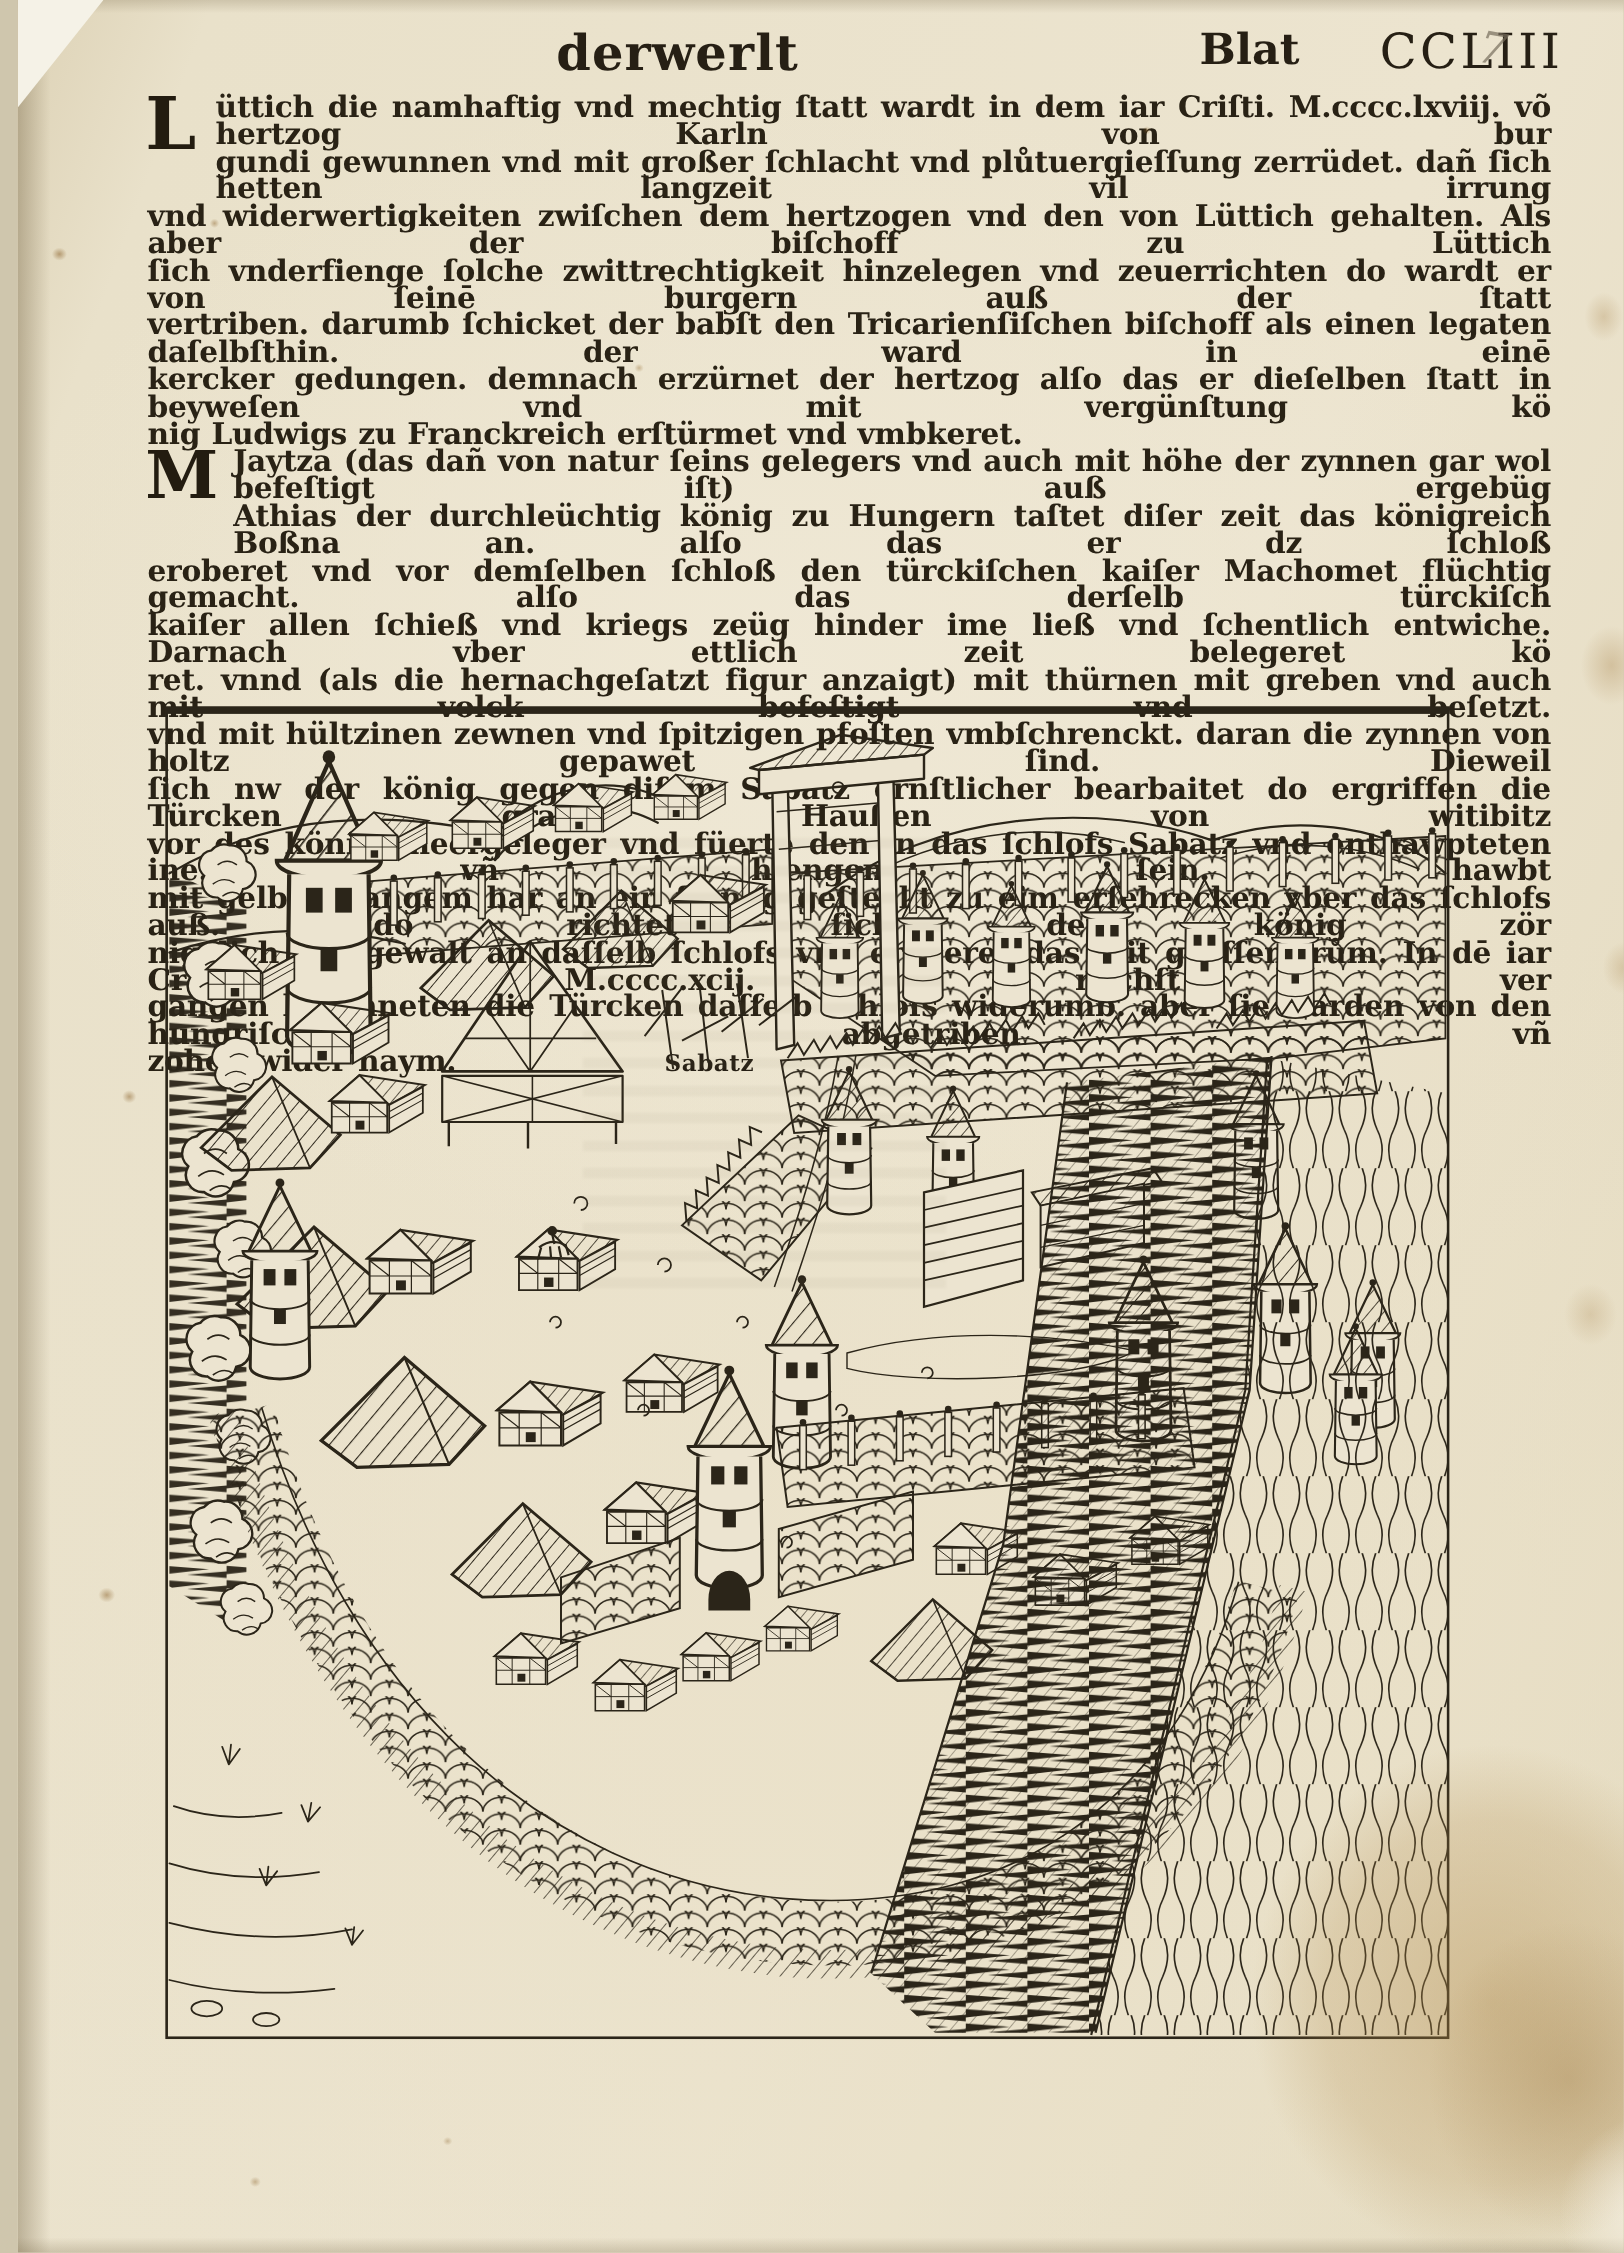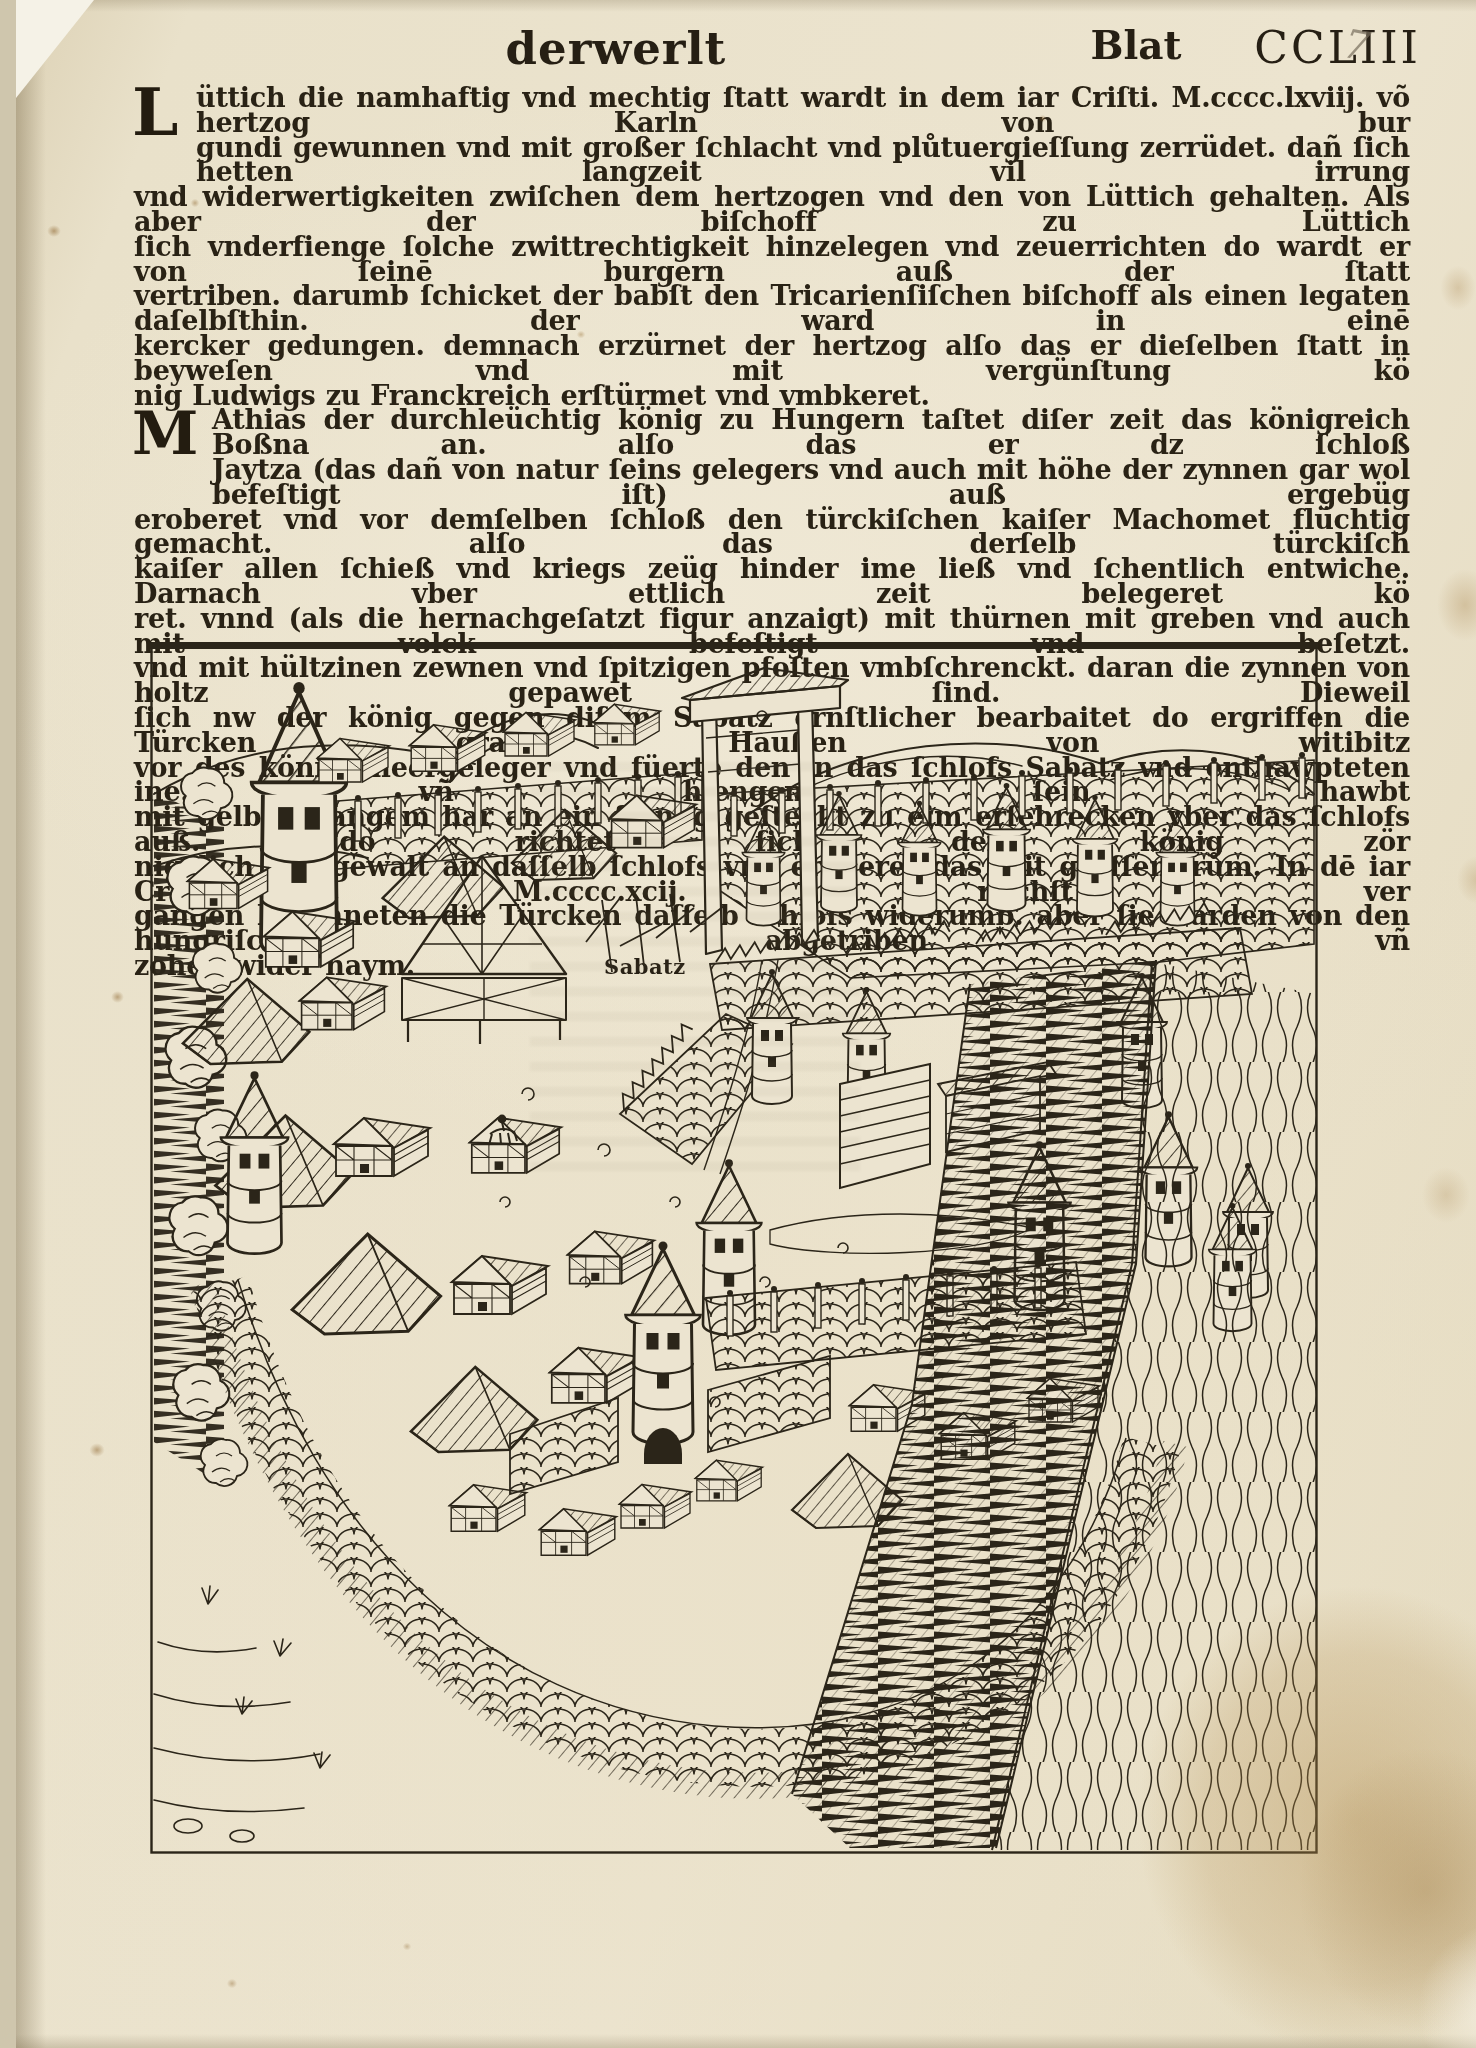--- a/index.html
+++ b/index.html
@@ -72,22 +72,22 @@
       <div class="line ind1">üttich die namhaftig vnd mechtig ſtatt wardt in dem iar Criſti. M.cccc.lxviij. võ hertzog Karln von bur</div>
       <div class="line ind1">gundi gewunnen vnd mit großer ſchlacht vnd plůtuergieſſung zerrüdet. dañ ſich hetten langzeit vil irrung</div>
       <div class="line">vnd widerwertigkeiten zwiſchen dem hertzogen vnd den von Lüttich gehalten. Als aber der biſchoff zu Lüttich</div>
       <div class="line">ſich vnderfienge ſolche zwittrechtigkeit hinzelegen vnd zeuerrichten do wardt er von ſeinē burgern auß der ſtatt</div>
       <div class="line">vertriben. darumb ſchicket der babſt den Tricarienſiſchen biſchoff als einen legaten daſelbſthin. der ward in einē</div>
       <div class="line">kercker gedungen. demnach erzürnet der hertzog alſo das er dieſelben ſtatt in beyweſen vnd mit vergünſtung kö</div>
       <div class="line short">nig Ludwigs zu Franckreich erſtürmet vnd vmbkeret.</div>
     </div>
     <div class="p">
       <span class="cap capM">M</span>
+      <div class="line ind2">Jaytza (das dañ von natur ſeins gelegers vnd auch mit höhe der zynnen gar wol befeſtigt iſt) auß ergebüg</div>
       <div class="line ind2">Athias der durchleüchtig könig zu Hungern taſtet diſer zeit das königreich Boßna an. alſo das er dz ſchloß</div>
-      <div class="line ind2">Jaytza (das dañ von natur ſeins gelegers vnd auch mit höhe der zynnen gar wol befeſtigt iſt) auß ergebüg</div>
       <div class="line">eroberet vnd vor demſelben ſchloß den türckiſchen kaiſer Machomet flüchtig gemacht. alſo das derſelb türckiſch</div>
       <div class="line">kaiſer allen ſchieß vnd kriegs zeüg hinder ime ließ vnd ſchentlich entwiche. Darnach vber ettlich zeit belegeret kö</div>
       <div class="line">ret. vnnd (als die hernachgeſatzt figur anzaigt) mit thürnen mit greben vnd auch mit volck befeſtigt vnd beſetzt.</div>
       <div class="line">vnd mit hültzinen zewnen vnd ſpitzigen pfoſten vmbſchrenckt. daran die zynnen von holtz gepawet ſind. Dieweil</div>
       <div class="line">ſich nw der könig gegen diſem Sabatz ernſtlicher bearbaitet do ergriffen die Türcken graff Haußen von witibitz</div>
       <div class="line">vor des königs heergeleger vnd füertē den in das ſchlofs Sabatz vnd enthawpteten ine. vñ hiengen ſein hawbt</div>
       <div class="line">mit gelbem langem har an ein ſtanng geſteckt zu eim erſehrecken vber das ſchlofs auß. do richtet ſich der könig zör</div>
       <div class="line">nigclich mit gewalt an daſſelb ſchlofs vnd eroberet das mit groſſem rům. In dē iar Criſti. M.cccc.xcij. nechſt ver</div>
       <div class="line">gangen berenneten die Türcken daſſelb ſchlofs widerumb. aber ſie warden von den hungriſchen abgetriben vñ</div>
       <div class="lastrow">

